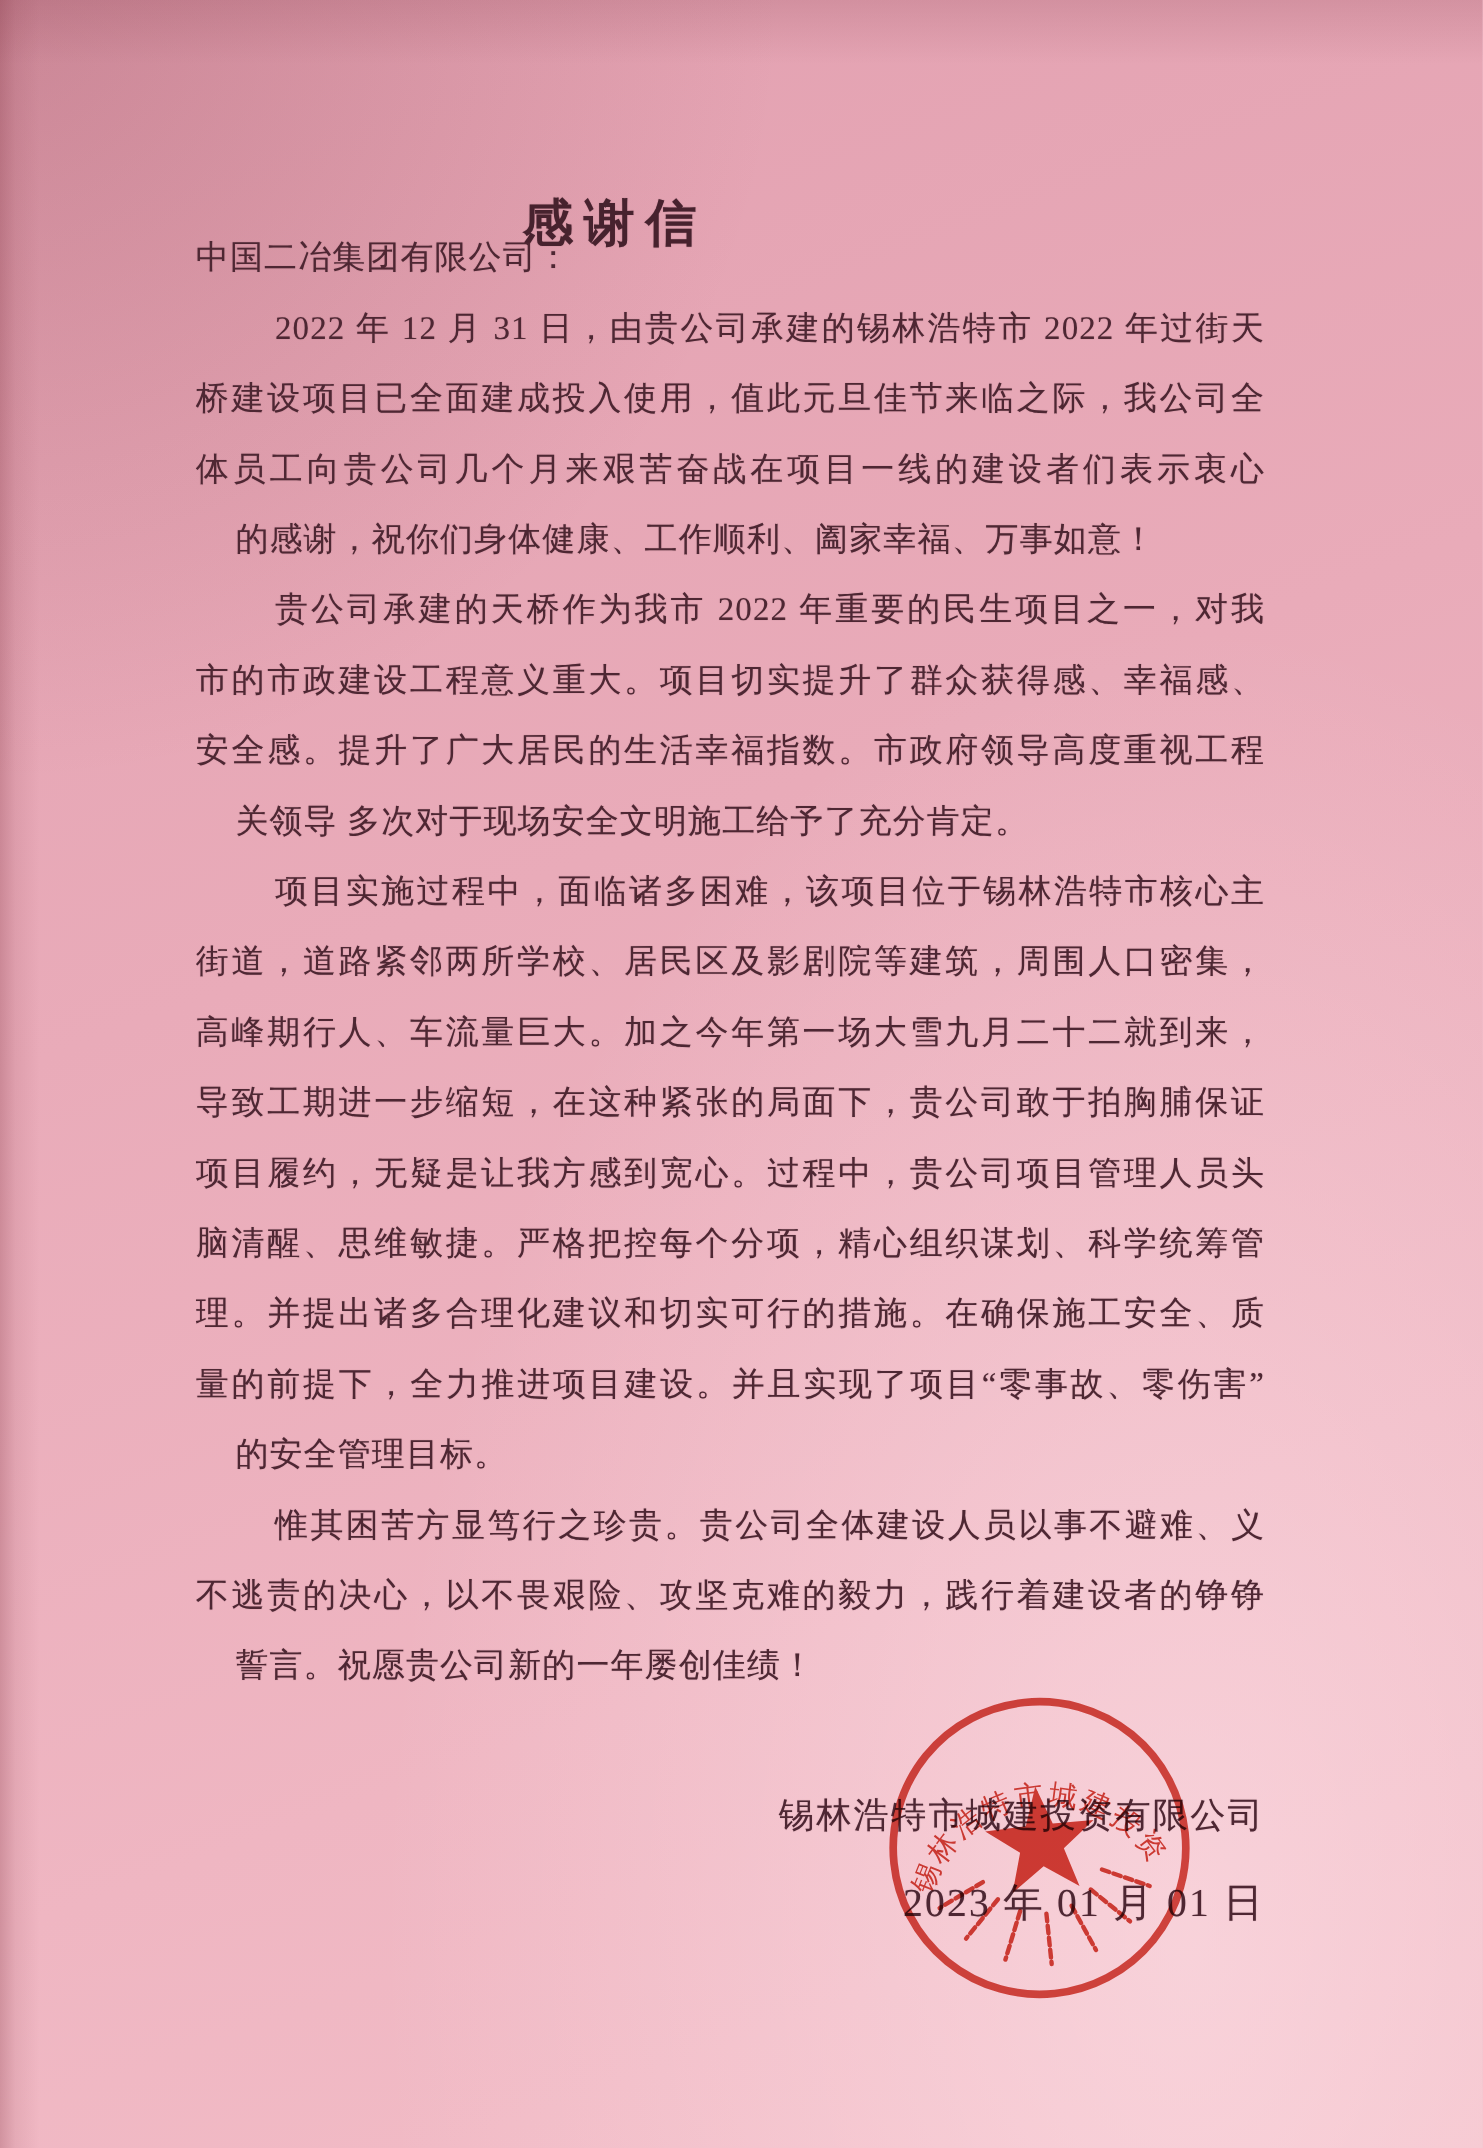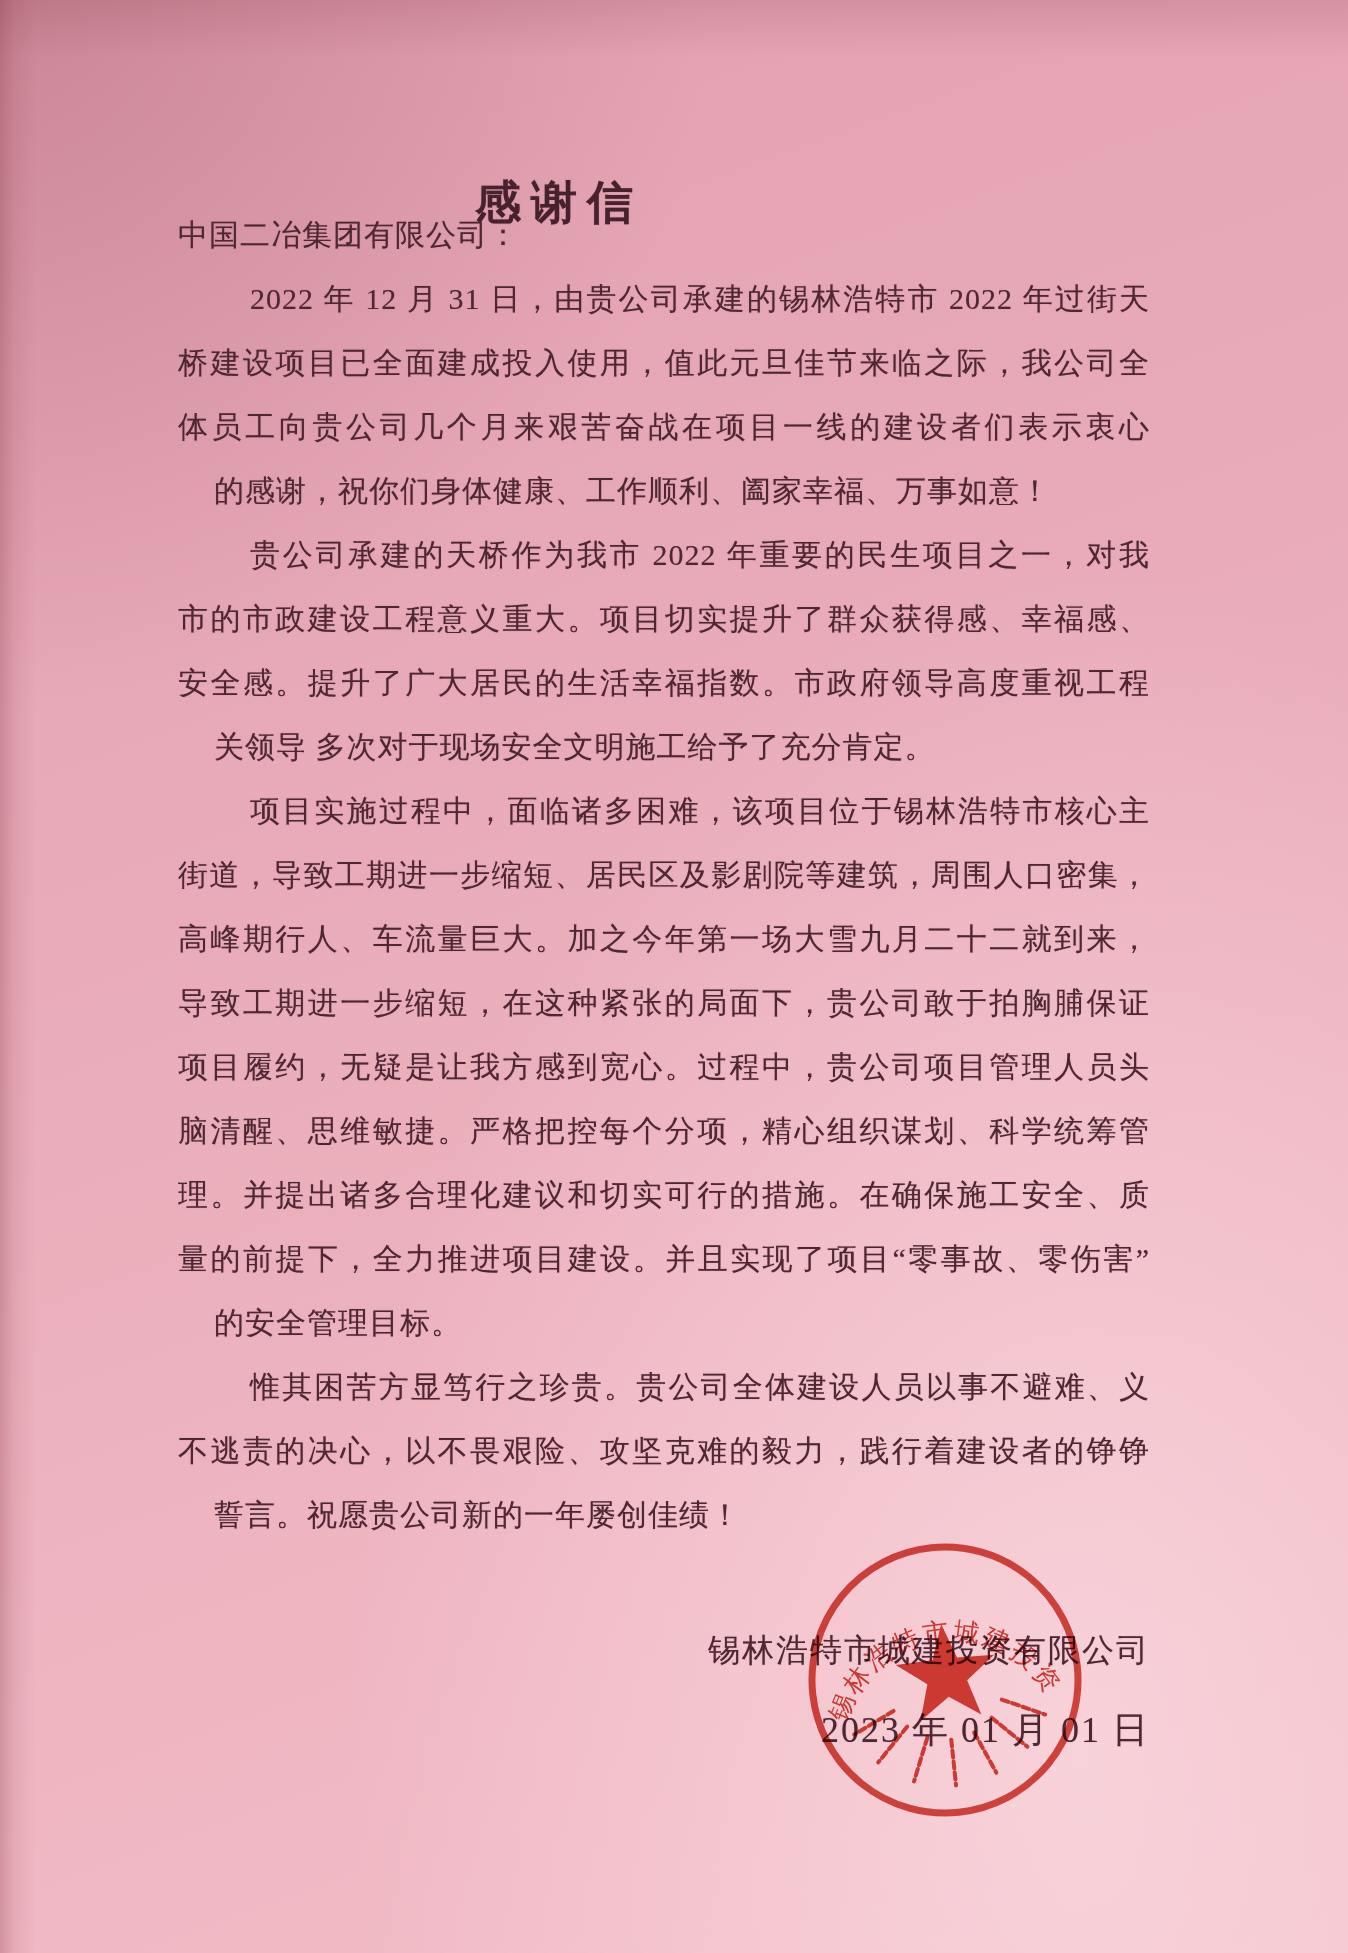--- a/index.html
+++ b/index.html
@@ -76,21 +76,21 @@
     <div class="line">桥建设项目已全面建成投入使用，值此元旦佳节来临之际，我公司全</div>
     <div class="line">体员工向贵公司几个月来艰苦奋战在项目一线的建设者们表示衷心</div>
     <div class="line endline">的感谢，祝你们身体健康、工作顺利、阖家幸福、万事如意！</div>
 
     <div class="line indent">贵公司承建的天桥作为我市 2022 年重要的民生项目之一，对我</div>
     <div class="line">市的市政建设工程意义重大。项目切实提升了群众获得感、幸福感、</div>
     <div class="line">安全感。提升了广大居民的生活幸福指数。市政府领导高度重视工程</div>
     <div class="line endline">关领导 多次对于现场安全文明施工给予了充分肯定。</div>
 
     <div class="line indent">项目实施过程中，面临诸多困难，该项目位于锡林浩特市核心主</div>
-    <div class="line">街道，导致工期进一步缩短、居民区及影剧院等建筑，周围人口密集，</div>
+    <div class="line">街道，道路紧邻两所学校、居民区及影剧院等建筑，周围人口密集，</div>
     <div class="line">高峰期行人、车流量巨大。加之今年第一场大雪九月二十二就到来，</div>
     <div class="line">导致工期进一步缩短，在这种紧张的局面下，贵公司敢于拍胸脯保证</div>
     <div class="line">项目履约，无疑是让我方感到宽心。过程中，贵公司项目管理人员头</div>
     <div class="line">脑清醒、思维敏捷。严格把控每个分项，精心组织谋划、科学统筹管</div>
     <div class="line">理。并提出诸多合理化建议和切实可行的措施。在确保施工安全、质</div>
     <div class="line">量的前提下，全力推进项目建设。并且实现了项目“零事故、零伤害”</div>
     <div class="line endline">的安全管理目标。</div>
 
     <div class="line indent">惟其困苦方显笃行之珍贵。贵公司全体建设人员以事不避难、义</div>
     <div class="line">不逃责的决心，以不畏艰险、攻坚克难的毅力，践行着建设者的铮铮</div>

